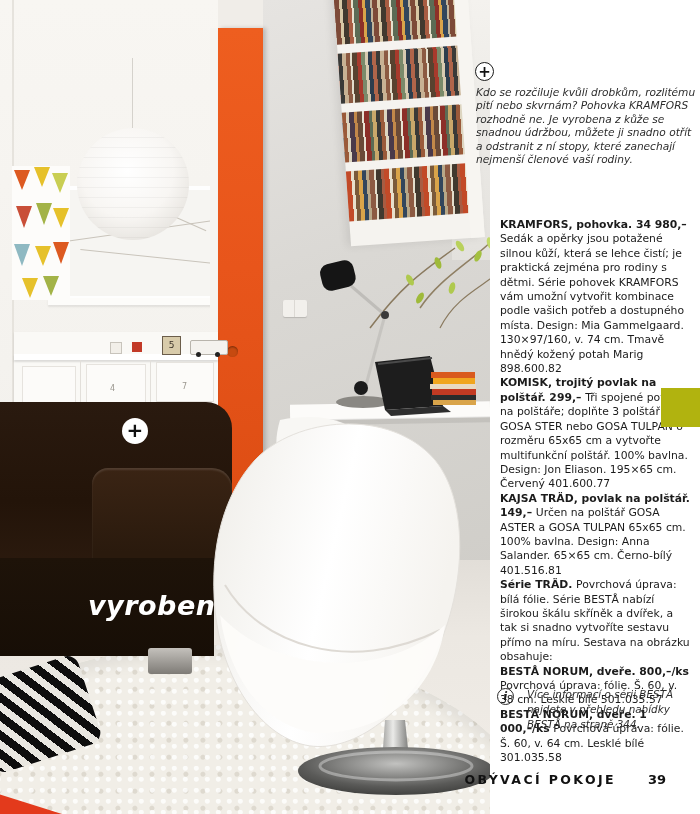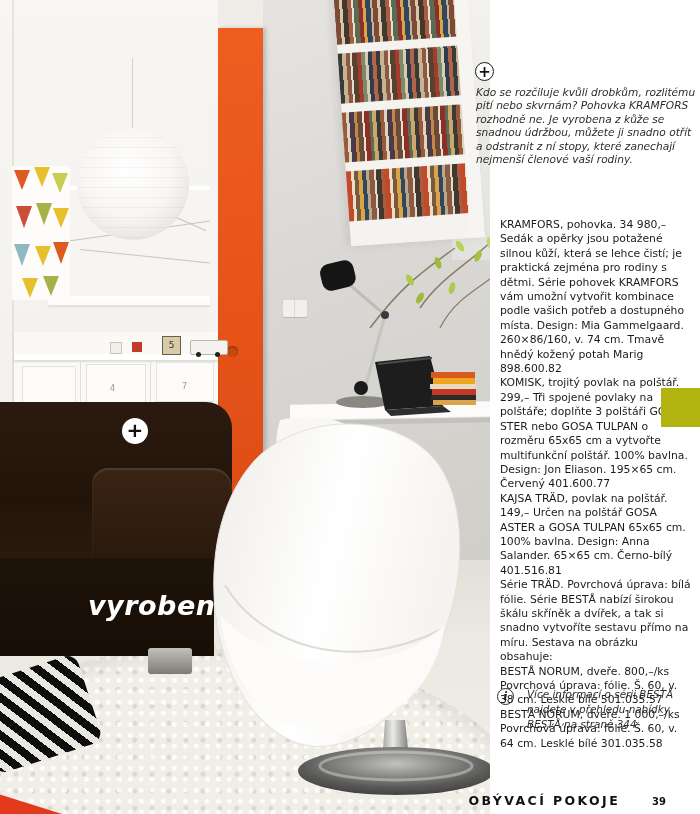--- a/index.html
+++ b/index.html
@@ -99,27 +99,27 @@
       line-height:18px;box-sizing:border-box;background:#fff;}
   .info-ic{position:absolute;left:497px;top:688px;width:17px;height:17px;border-radius:50%;
       border:1.5px solid #2a2a2a;color:#1a1a1a;font-family:"DejaVu Serif",serif;font-style:italic;
       font-weight:bold;font-size:11px;text-align:center;line-height:15px;box-sizing:border-box;}
   
   .intro{position:absolute;left:476px;top:86px;width:220px;font-size:10.6px;line-height:13.4px;
       font-style:italic;color:#2b2b2b;}
   .prodcol{position:absolute;left:500px;top:218px;width:193px;font-size:10.8px;line-height:14.4px;
       color:#1b1b1b;}
   .prodcol p{margin:0;}
-  .prodcol .b{font-weight:normal;}
+  .prodcol .b{font-weight:bold;}
   .olive-tab{position:absolute;left:661px;top:388px;width:39px;height:39px;background:#B1B30F;}
   .info-text{position:absolute;left:527px;top:687px;width:166px;font-size:10.4px;line-height:15px;
       font-style:italic;color:#2b2b2b;}
   .footer{position:absolute;right:34px;top:772px;display:flex;align-items:baseline;gap:32px;}
   .footer .sec{font-size:12.5px;font-weight:bold;letter-spacing:2.4px;color:#111;}
-  .footer .pg{font-size:10px;font-weight:bold;color:#111;margin-top:24px;}
+  .footer .pg{font-size:13px;font-weight:bold;color:#111;}
 </style>
 </head>
 <body>
 
 <div id="page">
 
   <div id="photo">
     <div class="wall-right"></div>
     <div class="wall-bright"></div>
 
@@ -275,21 +275,21 @@
     </svg>
 
     <div class="red-corner"></div>
   </div>
 
   <div class="ann-plus">+</div>
 
   <div class="intro">Kdo se rozčiluje kvůli drobkům, rozlitému pití nebo skvrnám? Pohovka KRAMFORS rozhodně ne. Je vyrobena z kůže se snadnou údržbou, můžete ji snadno otřít a odstranit z ní stopy, které zanechají nejmenší členové vaší rodiny.</div>
 
   <div class="prodcol">
-      <p><span class="b">KRAMFORS, pohovka. 34 980,– </span><span>Sedák a opěrky jsou potažené silnou kůží, která se lehce čistí; je praktická zejména pro rodiny s dětmi. Série pohovek KRAMFORS vám umožní vytvořit kombinace podle vašich potřeb a dostupného místa. Design: Mia Gammelgaard. 260×86/160, v. 74 cm. Tmavě hnědý kožený potah Marig 898.600.82</span></p>
+      <p><span class="b">KRAMFORS, pohovka. 34 980,– </span><span>Sedák a opěrky jsou potažené silnou kůží, která se lehce čistí; je praktická zejména pro rodiny s dětmi. Série pohovek KRAMFORS vám umožní vytvořit kombinace podle vašich potřeb a dostupného místa. Design: Mia Gammelgaard. 130×97/160, v. 74 cm. Tmavě hnědý kožený potah Marig 898.600.82</span></p>
       <p><span class="b">KOMISK, trojitý povlak na polštář. 299,– </span><span>Tři spojené povlaky na polštáře; doplňte 3 polštáři GOSA STER nebo GOSA TULPAN o rozměru 65x65 cm a vytvořte multifunkční polštář. 100% bavlna. Design: Jon Eliason. 195×65 cm. Červený 401.600.77</span></p>
       <p><span class="b">KAJSA TRÄD, povlak na polštář. 149,– </span><span>Určen na polštář GOSA ASTER a GOSA TULPAN 65x65 cm. 100% bavlna. Design: Anna Salander. 65×65 cm. Černo-bílý 401.516.81</span></p>
       <p><span class="b">Série TRÄD. </span><span>Povrchová úprava: bílá fólie. Série BESTÅ nabízí širokou škálu skříněk a dvířek, a tak si snadno vytvoříte sestavu přímo na míru. Sestava na obrázku obsahuje:</span></p>
       <p><span class="b">BESTÅ NORUM, dveře. 800,–/ks </span><span>Povrchová úprava: fólie. Š. 60, v. 38 cm. Lesklé bílé 501.035.57</span></p>
       <p><span class="b">BESTÅ NORUM, dveře. 1 000,–/ks </span><span>Povrchová úprava: fólie. Š. 60, v. 64 cm. Lesklé bílé 301.035.58</span></p>
     </div>
 
   <div class="olive-tab"></div>
 
   <div class="info-ic">i</div>

